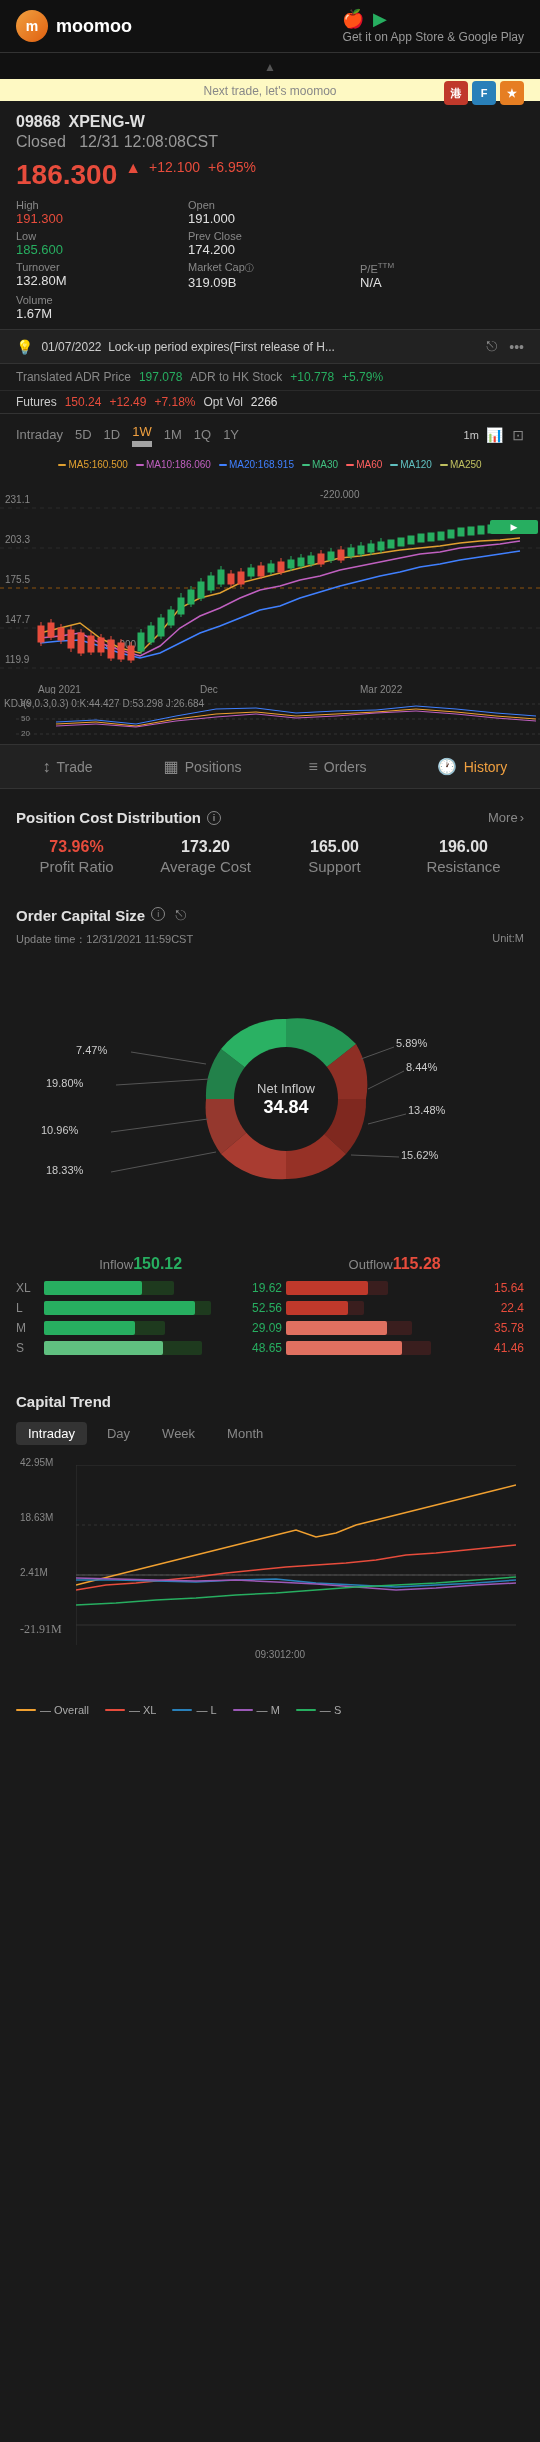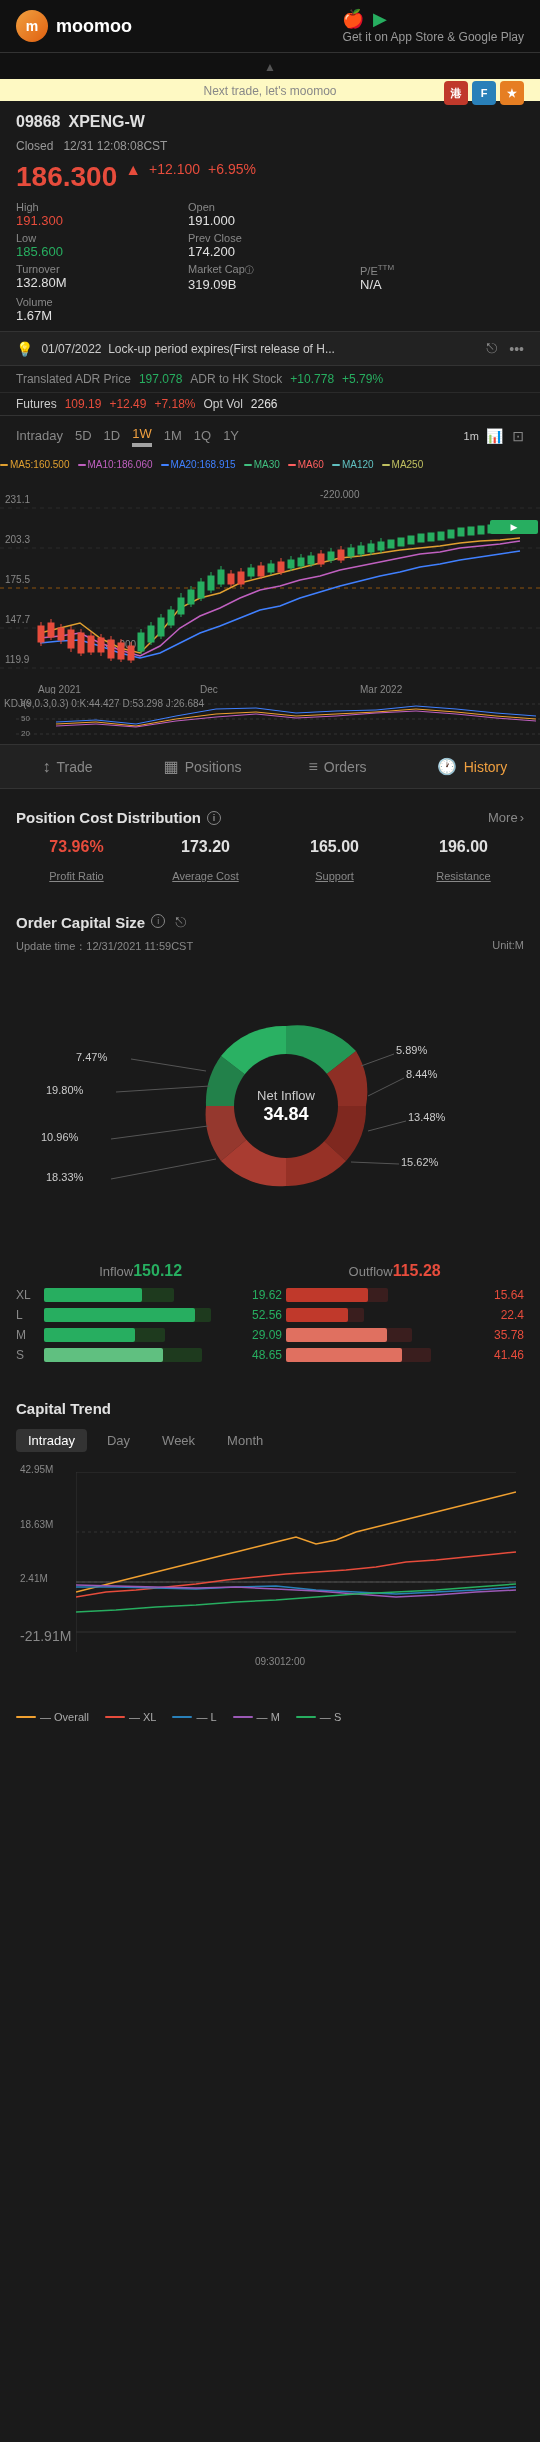--- a/index.html
+++ b/index.html
@@ -34,21 +34,21 @@
     .app-store-links { display: flex; gap: 8px; align-items: center; font-size: 11px; color: #ccc; }
 
     
     .stock-header {
       background: #1a1a1a;
       padding: 12px 16px 8px;
     }
     .stock-title { display: flex; align-items: center; gap: 8px; }
     .stock-code { color: #e0e0e0; font-size: 16px; font-weight: bold; }
     .stock-name { color: #e0e0e0; font-size: 16px; font-weight: bold; }
-    .stock-status { color: #999; font-size: 12px; margin-top: 8px; }
+    .stock-status { color: #999; font-size: 16px; margin-top: 2px; }
     .stock-badges { display: flex; gap: 4px; float: right; margin-top: -32px; }
     .badge {
       width: 24px; height: 24px; border-radius: 4px;
       display: flex; align-items: center; justify-content: center;
       font-size: 11px; font-weight: bold;
     }
     .badge-red { background: #c0392b; color: #fff; }
     .badge-blue { background: #2980b9; color: #fff; }
     .badge-orange { background: #e67e22; color: #fff; }
 
@@ -109,31 +109,32 @@
       padding: 8px 16px;
       display: flex; gap: 12px; align-items: center;
       border-top: 1px solid #333;
     }
     .chart-tab {
       font-size: 13px; color: #888; cursor: pointer;
       padding: 2px 0;
     }
     .chart-tab.active {
       color: #f0a040;
-      border-bottom: 4px solid #a3a3a3;
+      border-bottom: 6px solid #a3a3a3;
     }
     .chart-tab-right { margin-left: auto; display: flex; gap: 8px; align-items: center; }
     .interval-btn { font-size: 11px; color: #ccc; }
 
     
     .ma-legend {
       background: #1a1a1a;
       padding: 4px 0;
       display: flex; gap: 8px; flex-wrap: wrap;
       font-size: 10px;
+      justify-content: center;
     }
     .ma-item { display: flex; align-items: center; gap: 2px; }
     .ma-dot { width: 8px; height: 2px; border-radius: 1px; }
 
     
     .chart-area {
       background: #1a1a1a;
       height: 220px;
       position: relative;
       overflow: hidden;
@@ -189,21 +190,21 @@
     }
     .more-link { color: #888; font-size: 13px; display: flex; align-items: center; gap: 2px; }
 
     
     .pcd-grid {
       display: grid; grid-template-columns: repeat(4, 1fr);
       gap: 8px; margin-top: 8px;
     }
     .pcd-item { display: flex; flex-direction: column; align-items: center; }
     .pcd-value { font-size: 16px; font-weight: bold; color: #e0e0e0; }
-    .pcd-label { font-size: 11px; color: #888; margin-top: 14px; text-decoration: underline; }
+    .pcd-label { font-size: 15px; color: #888; margin-top: 2px; }
 
     
     .ocs-section {
       background: #1a1a1a;
       margin-top: 8px;
       padding: 12px 16px;
     }
     .ocs-header {
       display: flex; align-items: flex-start; gap: 6px;
       margin-bottom: 8px;
@@ -378,21 +379,21 @@
 <div class="adr-row">
   <span>Translated ADR Price</span>
   <span class="adr-price">197.078</span>
   <span>ADR to HK Stock</span>
   <span class="adr-change">+10.778</span>
   <span class="adr-change">+5.79%</span>
 </div>
 
 <div class="futures-row">
   <span>Futures</span>
-  <span class="futures-val">109.19</span>
+  <span class="futures-val">150.24</span>
   <span class="futures-val">+12.49</span>
   <span class="futures-val">+7.18%</span>
   <span>Opt Vol</span>
   <span style="color:#e0e0e0;">2266</span>
 </div>
 
 <div class="chart-tabs">
   <span class="chart-tab">Intraday</span>
   <span class="chart-tab">5D</span>
   <span class="chart-tab">1D</span>
@@ -767,21 +768,21 @@
     <div class="trend-tab">Week</div>
     <div class="trend-tab">Month</div>
   </div>
 
   <div style="position:relative; padding: 8px 40px 24px 60px;">
 
     <div style="position:absolute; left:0; top:0; height:180px; display:flex; flex-direction:column; justify-content:space-between; padding:0 4px;">
       <span style="font-size:10px; color:#888;">42.95M</span>
       <span style="font-size:10px; color:#888;">18.63M</span>
       <span style="font-size:10px; color:#888;">2.41M</span>
-      <span style="font-size:14px; color:#888;">-21.91M</span>
+      <span style="font-size:12px; color:#888;font-family:Liberation Serif, serif;">-21.91M</span>
     </div>
 
     <svg width="440" height="180" viewBox="0 0 440 180">
 
       <line x1="0" y1="0" x2="440" y2="0" stroke="#333" stroke-width="1"></line>
       <line x1="0" y1="60" x2="440" y2="60" stroke="#333" stroke-width="1" stroke-dasharray="3,3"></line>
       <line x1="0" y1="110" x2="440" y2="110" stroke="#333" stroke-width="1" stroke-dasharray="3,3"></line>
       <line x1="0" y1="160" x2="440" y2="160" stroke="#333" stroke-width="1"></line>
       <line x1="0" y1="0" x2="0" y2="180" stroke="#333" stroke-width="1"></line>
 

